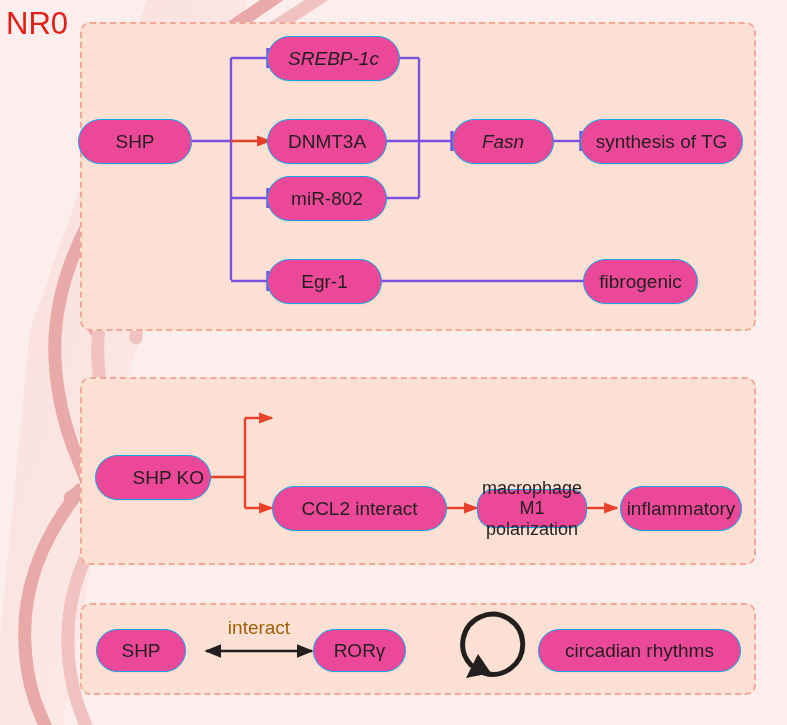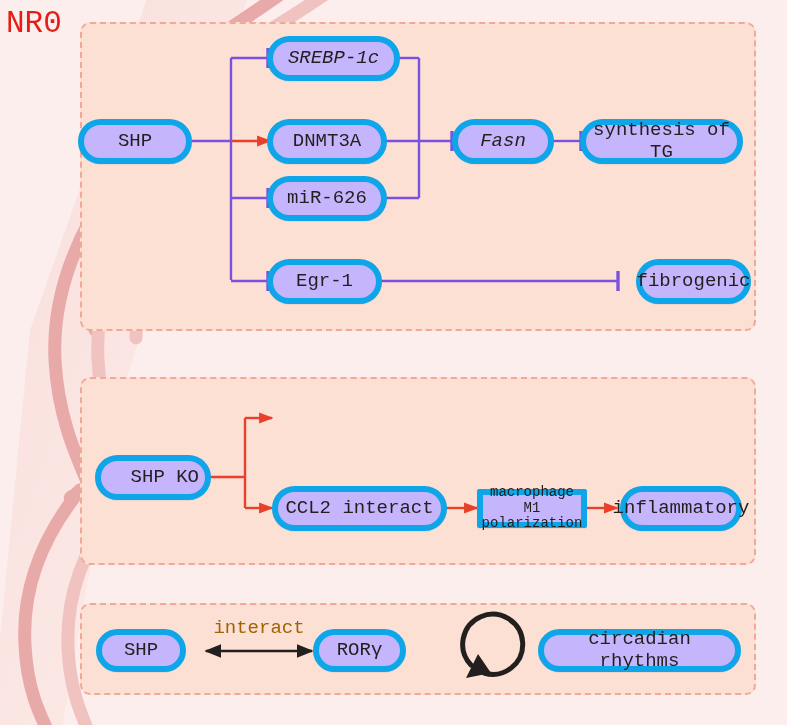--- a/index.html
+++ b/index.html
@@ -4,54 +4,54 @@
 <title>SHP signaling diagram</title>
 <style>
   html,body{margin:0;padding:0;}
   body{
     width:787px;height:725px;
     background:#fdeeee;
     font-family:"Liberation Sans","DejaVu Sans",sans-serif;
     overflow:hidden;
     position:relative;
   }
-  #stage{position:absolute;left:0;top:0;width:787px;height:725px;font-family:Liberation Mono, monospace;}
+  #stage{position:absolute;left:0;top:0;width:787px;height:725px;}
   #bg-svg,#wire-svg{position:absolute;left:0;top:0;width:787px;height:725px;}
   #bg-svg{z-index:0;}
   #wire-svg{z-index:2;pointer-events:none;}
 
   .panel{
     position:absolute;
     background:#fce0d4;
     border:2px dashed #f0a898;
     border-radius:10px;
     box-sizing:border-box;
     z-index:1;
   }
   #panel-1{left:80px;top:22px;width:676px;height:309px;}
   #panel-2{left:80px;top:377px;width:676px;height:188px;}
   #panel-3{left:80px;top:603px;width:676px;height:92px;}
 
   .node{
     position:absolute;
     z-index:3;
-    background:#c4b5fd;
-    border:6px solid #0ea5e9;
+    background:#ec4899;
+    border:1px solid #0ea5e9;
     border-radius:26px;
     box-sizing:border-box;
     display:flex;align-items:center;justify-content:center;
     text-align:center;
     color:#231f1e;
     line-height:1.12;
     font-size:19px;
     padding:0 6px;
     box-shadow:0 1px 1px rgba(0,0,0,0.06);
   }
   .node.italic{font-style:italic;}
-  .node.small{font-size:14px;border-radius:2px;align-items:center;}
+  .node.small{font-size:18px;border-radius:16px;align-items:center;}
   .node.two-line{line-height:1.18;}
 
   #nr0-label{
     position:absolute;left:6px;top:6px;
     font-size:31px;color:#e31e16;
     z-index:4;letter-spacing:0px;
   }
   #interact-label{
     position:absolute;
     left:199px;top:617px;width:120px;
@@ -162,36 +162,36 @@
 
   <div class="node italic" style="left:267px;top:36px;width:133px;height:45px;">
     <span>SREBP-1c</span>
   </div>
 
   <div class="node" style="left:267px;top:119px;width:120px;height:45px;">
     <span>DNMT3A</span>
   </div>
 
   <div class="node" style="left:267px;top:176px;width:120px;height:45px;">
-    <span>miR-626</span>
+    <span>miR-802</span>
   </div>
 
   <div class="node italic" style="left:452px;top:119px;width:102px;height:45px;">
     <span>Fasn</span>
   </div>
 
   <div class="node" style="left:580px;top:119px;width:163px;height:45px;">
     <span>synthesis of TG</span>
   </div>
 
   <div class="node" style="left:267px;top:259px;width:115px;height:45px;">
     <span>Egr-1</span>
   </div>
 
-  <div class="node" style="left:636px;top:259px;width:115px;height:45px;">
+  <div class="node" style="left:583px;top:259px;width:115px;height:45px;">
     <span>fibrogenic</span>
   </div>
 
   <div class="node" style="left:95px;top:455px;width:116px;height:45px;justify-content:flex-end;">
     <span>SHP KO</span>
   </div>
 
 
   <div class="node" style="left:272px;top:486px;width:175px;height:45px;">
     <span>CCL2 interact</span>

